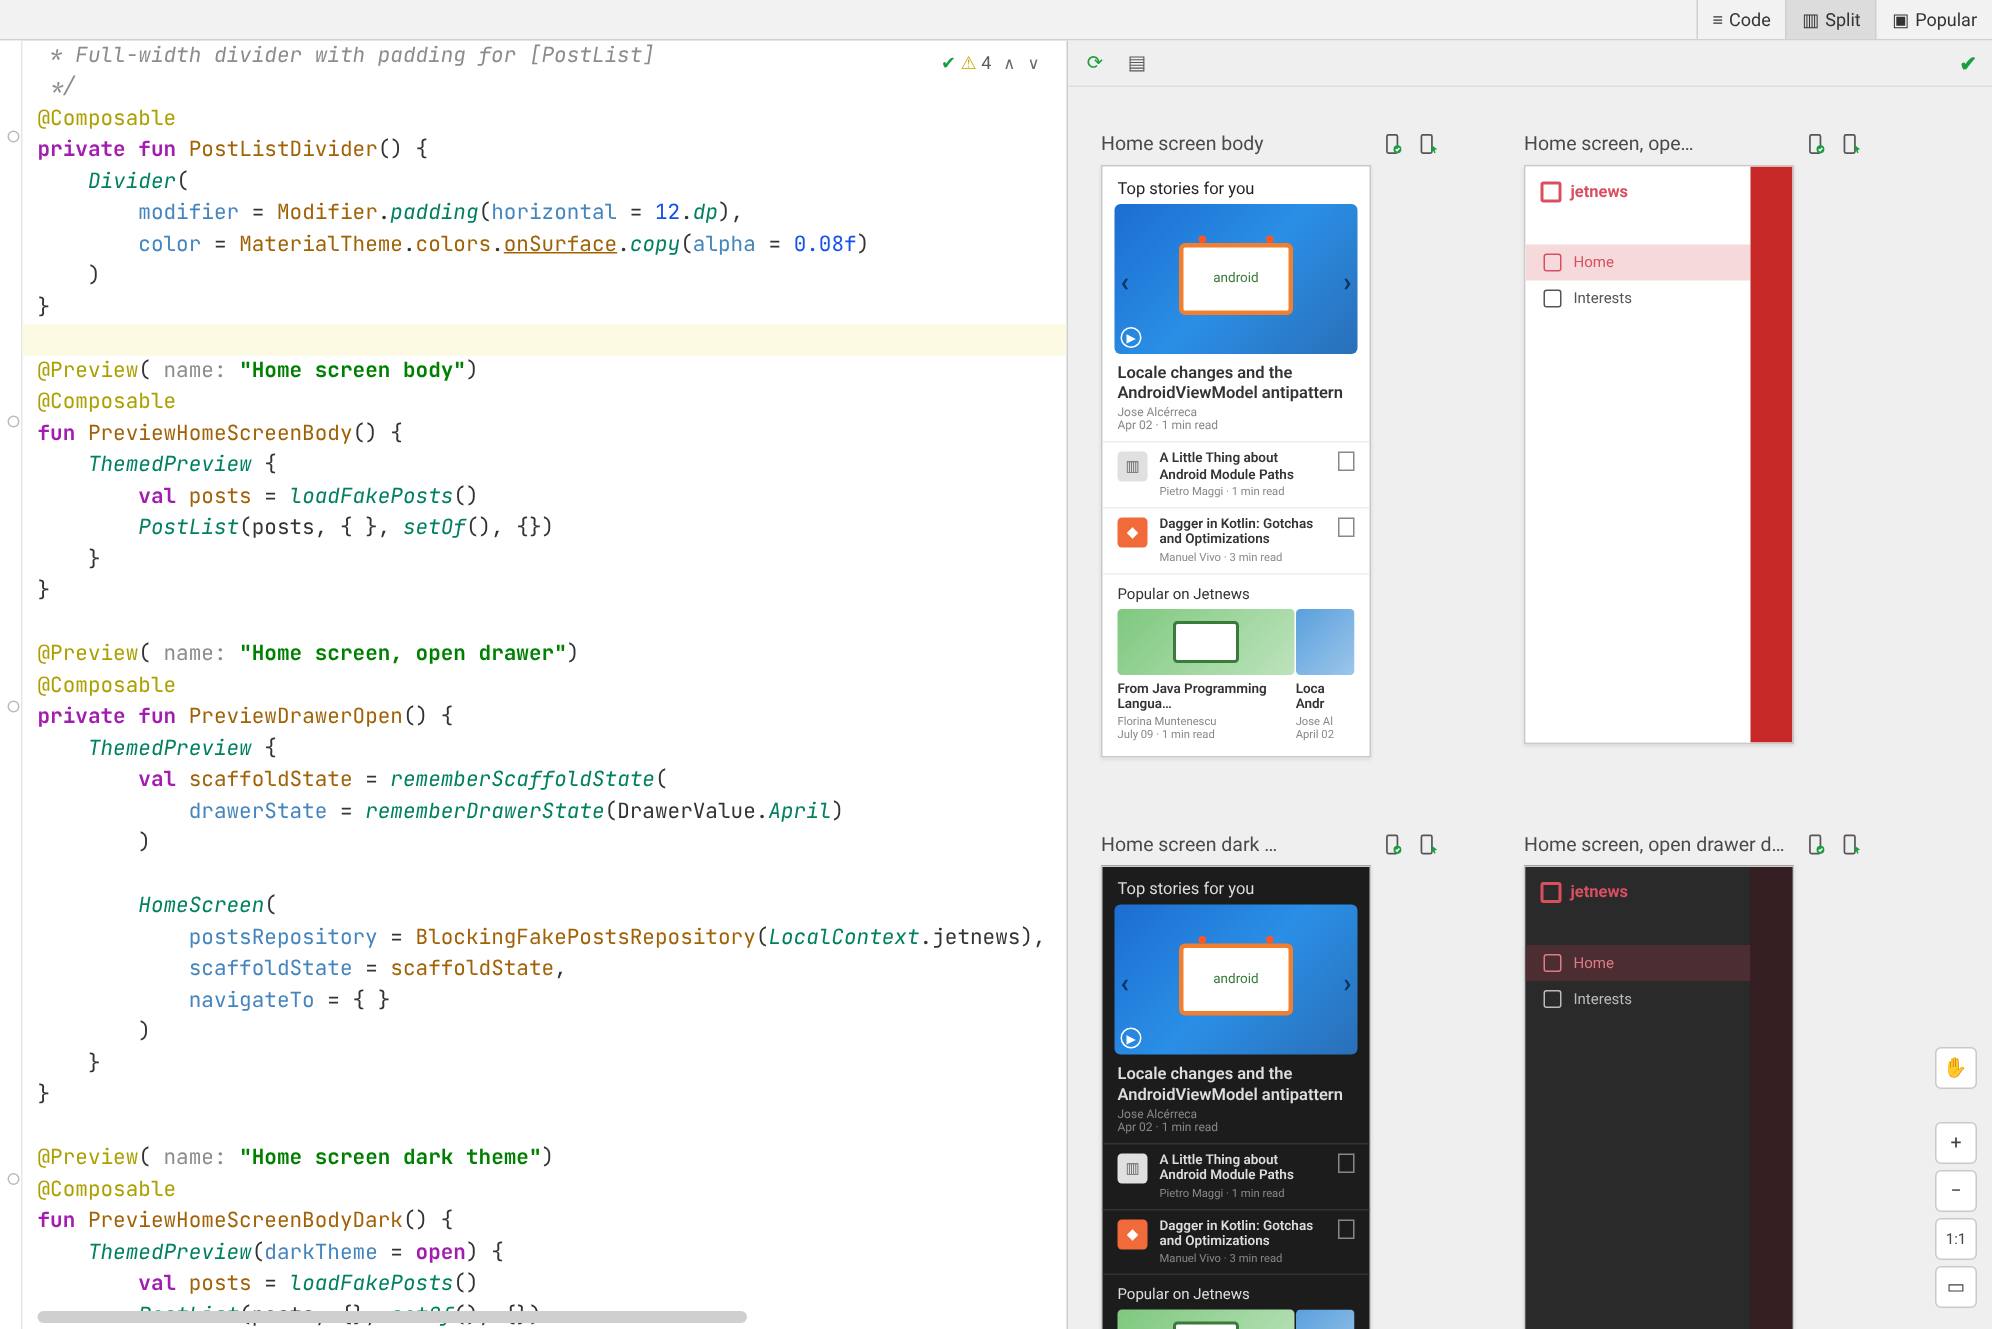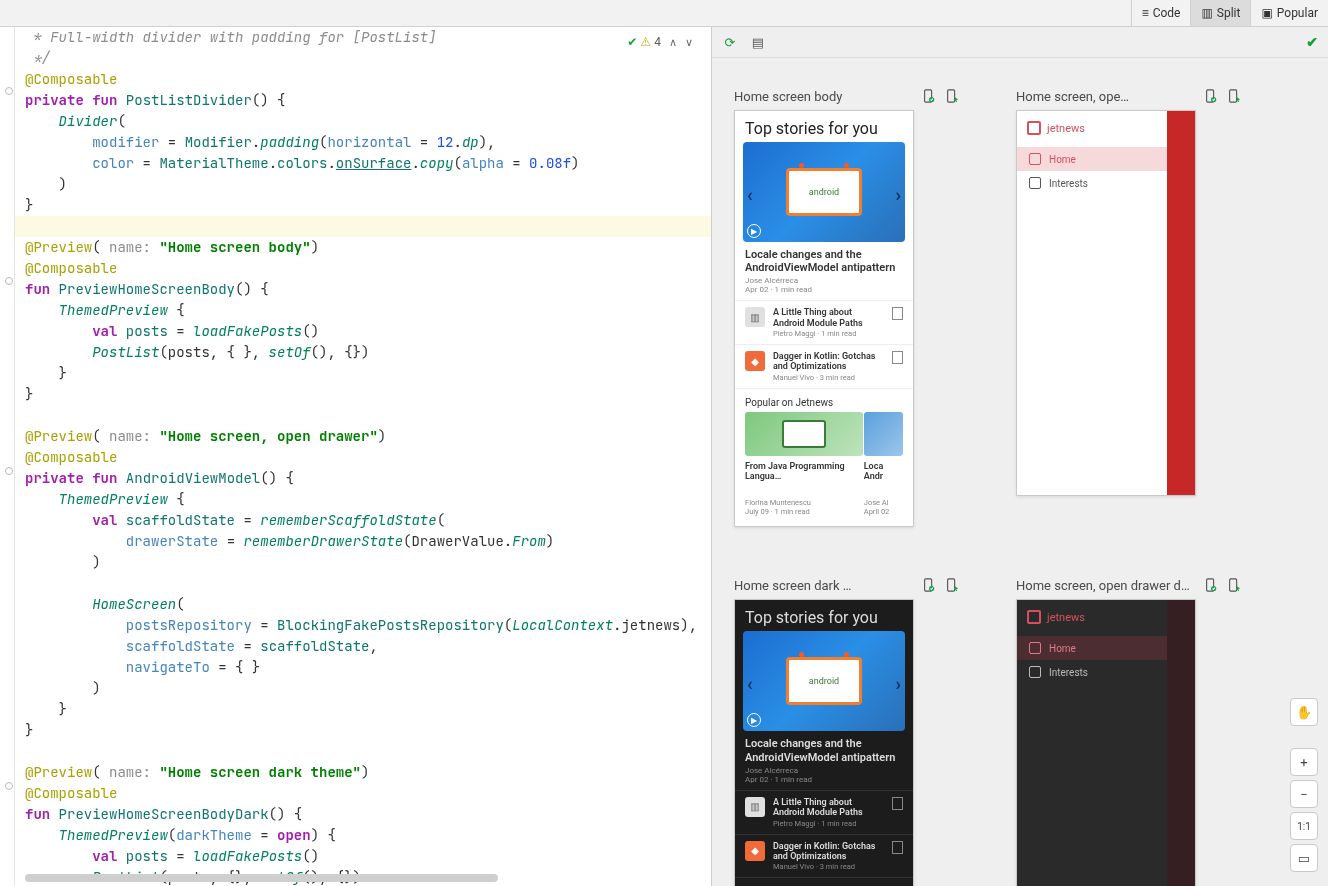--- a/index.html
+++ b/index.html
@@ -16,21 +16,21 @@
 .code-pane{flex:1;position:relative;border-right:1px solid #ccc;overflow:hidden}
 .code-scroll{position:absolute;inset:0;padding:0 0 20px 0;overflow:hidden}
 pre.code{margin:0;padding:0 10px;font-family:"JetBrains Mono",Menlo,Consolas,monospace;font-size:14px;line-height:21px;white-space:pre}
 .cur-line{position:absolute;left:0;right:0;height:21px;background:#fdfae3;z-index:0}
 .cm{color:#8c8c8c;font-style:italic}
 .kw{color:#a21caf;font-weight:600}
 .ann{color:#aba000}
 .annp{color:#8c8c8c}
 .str{color:#008000;font-weight:600}
 .it{color:#008060;font-style:italic}
-.id{color:#0f766e}
+.id{color:#a16207}
 .np{color:#4585be}
 .num{color:#1750eb}
 .uline{text-decoration-line:underline;text-decoration-thickness:1px}
 .p{color:#333}
 
 .code-top-controls{position:absolute;top:6px;right:14px;display:flex;align-items:center;gap:8px;background:#fff;padding:2px 4px;z-index:5}
 .insp-count{color:#5a5a5a;font-size:12px;display:flex;align-items:center;gap:3px}
 .chev{font-size:11px;color:#6a6a6a;cursor:pointer}
 .hscroll{position:absolute;left:10px;right:10px;bottom:4px;height:8px;background:transparent}
 .hscroll .thumb{height:8px;width:70%;background:#cfcfcf;border-radius:4px}
@@ -44,31 +44,31 @@
 .pv-item{width:226px}
 .pv-header{display:flex;align-items:center;gap:7px;margin-bottom:6px;color:#4a4a4a;font-size:13px}
 .pv-header .title{flex:1;white-space:nowrap;overflow:hidden;text-overflow:ellipsis}
 .icon-btn{width:16px;height:16px;color:#5a5a5a;cursor:pointer;display:flex;align-items:center;justify-content:center}
 .phone{width:178px;min-height:384px;background:#fff;border:1px solid #c9c9c9;box-shadow:0 1px 3px rgba(0,0,0,.1);font-size:10px;position:relative;overflow:hidden}
 .phone.dark{background:#1c1c1c;color:#ddd}
 .phone.system{width:178px;min-height:384px}
 .drawer-frame{display:flex;height:384px}
 .drawer{width:150px;background:#fff;display:flex;flex-direction:column;font-size:10px}
 .dark .drawer{background:#2a2a2a}
-.drawer-top{display:flex;align-items:center;gap:6px;padding:10px 10px 12px 10px;color:#d85060;font-weight:400;font-size:11px}
+.drawer-top{display:flex;align-items:flex-start;gap:6px;padding:10px 10px 28px 10px;color:#d85060;font-weight:700;font-size:11px}
 .drawer-logo{width:10px;height:10px;border:2px solid #d85060;border-radius:2px}
 .drawer-row{display:flex;align-items:center;gap:8px;padding:6px 12px;font-size:10px;color:#555}
 .dark .drawer-row{color:#bbb}
 .drawer-row.sel{background:#f6d9db;color:#d85060}
 .dark .drawer-row.sel{background:#4c2d31;color:#e07a87}
 .drawer-row .di{width:10px;height:10px;display:inline-block;border:1.2px solid currentColor;border-radius:2px}
 .side-strip{flex:1;background:#c62828}
 .dark .side-strip{background:#361f22}
 
-.section-h{padding:8px 10px 4px;font-size:16px;color:#222}
+.section-h{padding:8px 10px 4px;font-size:11px;color:#222}
 .dark .section-h{color:#ddd}
 .hero{position:relative;height:100px;margin:0 8px;background:linear-gradient(135deg,#1c6dd0 0%,#2a8fe6 50%,#2a6fb8 100%);border-radius:4px;overflow:hidden;display:flex;align-items:center;justify-content:center}
 .hero .bot{position:absolute;width:70px;height:42px;background:#fff;border:3px solid #f08030;border-radius:4px;display:flex;align-items:center;justify-content:center;color:#3a7a3a;font-size:9px;font-weight:400}
 .hero .bot::before,.hero .bot::after{content:"";position:absolute;width:5px;height:5px;background:#ff5722;border-radius:50%;top:-8px}
 .hero .bot::before{left:10px}.hero .bot::after{right:10px}
 .hero .play{position:absolute;left:4px;bottom:4px;width:12px;height:12px;border-radius:50%;border:1px solid #fff;color:#fff;display:flex;align-items:center;justify-content:center;font-size:8px}
 .hero .navl,.hero .navr{position:absolute;top:42%;color:#0d3560;font-size:18px;font-weight:700}
 .hero .navl{left:4px}.hero .navr{right:4px}
 .hero-title{padding:6px 10px 0;font-size:11px;font-weight:600;line-height:1.2}
 .hero-meta{padding:2px 10px 6px;font-size:8px;color:#888}
@@ -82,21 +82,21 @@
 .row-text .m{font-size:7.5px;color:#888;margin-top:1px}
 .bk{width:9px;height:11px;border:1px solid #888}
 .pop-sec{padding:8px 10px 4px;font-size:10px;border-top:1px solid #eee}
 .dark .pop-sec{border-top:1px solid #333}
 .pop-cards{display:flex;gap:1px;padding:0 10px 10px}
 .pop-card{width:120px}
 .pop-img{height:44px;background:linear-gradient(135deg,#7ec87e,#bde3bd);border-radius:3px;position:relative;display:flex;align-items:center;justify-content:center}
 .pop-img.blue{background:linear-gradient(135deg,#5aa0dd,#9cc6ea)}
 .pop-img .ph{width:40px;height:24px;background:#fff;border:2px solid #3a7a3a;border-radius:3px}
 .pop-card .t{font-size:9px;font-weight:600;line-height:1.15;padding-top:5px}
-.pop-card .m{font-size:7.5px;color:#888;margin-top:17px}
+.pop-card .m{font-size:7.5px;color:#888;margin-top:1px}
 
 .zoom-ctrl{position:absolute;right:10px;bottom:14px;display:flex;flex-direction:column;gap:4px}
 .zoom-btn{width:26px;height:26px;background:#fff;border:1px solid #c9c9c9;border-radius:4px;display:flex;align-items:center;justify-content:center;font-size:13px;color:#444;cursor:pointer}
 .pan-btn{position:absolute;right:10px;bottom:160px}
 </style>
 </head>
 <body>
 
 <div class="window">
 
@@ -149,24 +149,24 @@
 <span class="ann">@Composable</span>
 <span class="kw">fun</span> <span class="id">PreviewHomeScreenBody</span><span class="p">() {</span>
     <span class="it">ThemedPreview</span> <span class="p">{</span>
         <span class="kw">val</span> <span class="id">posts</span> <span class="p">=</span> <span class="it">loadFakePosts</span><span class="p">()</span>
         <span class="it">PostList</span><span class="p">(posts, { }, </span><span class="it">setOf</span><span class="p">(), {})</span>
     <span class="p">}</span>
 <span class="p">}</span>
 
 <span class="ann">@Preview</span><span class="p">(</span> <span class="annp">name:</span> <span class="str">"Home screen, open drawer"</span><span class="p">)</span>
 <span class="ann">@Composable</span>
-<span class="kw">private</span> <span class="kw">fun</span> <span class="id">AndroidViewModel</span><span class="p">() {</span>
+<span class="kw">private</span> <span class="kw">fun</span> <span class="id">PreviewDrawerOpen</span><span class="p">() {</span>
     <span class="it">ThemedPreview</span> <span class="p">{</span>
         <span class="kw">val</span> <span class="id">scaffoldState</span> <span class="p">=</span> <span class="it">rememberScaffoldState</span><span class="p">(</span>
-            <span class="np">drawerState</span> <span class="p">=</span> <span class="it">rememberDrawerState</span><span class="p">(DrawerValue.</span><span class="it">From</span><span class="p">)</span>
+            <span class="np">drawerState</span> <span class="p">=</span> <span class="it">rememberDrawerState</span><span class="p">(DrawerValue.</span><span class="it">April</span><span class="p">)</span>
         <span class="p">)</span>
 
         <span class="it">HomeScreen</span><span class="p">(</span>
             <span class="np">postsRepository</span> <span class="p">=</span> <span class="id">BlockingFakePostsRepository</span><span class="p">(</span><span class="it">LocalContext</span><span class="p">.jetnews),</span>
             <span class="np">scaffoldState</span> <span class="p">=</span> <span class="id">scaffoldState</span><span class="p">,</span>
             <span class="np">navigateTo</span> <span class="p">= { }</span>
         <span class="p">)</span>
     <span class="p">}</span>
 <span class="p">}</span>
 

